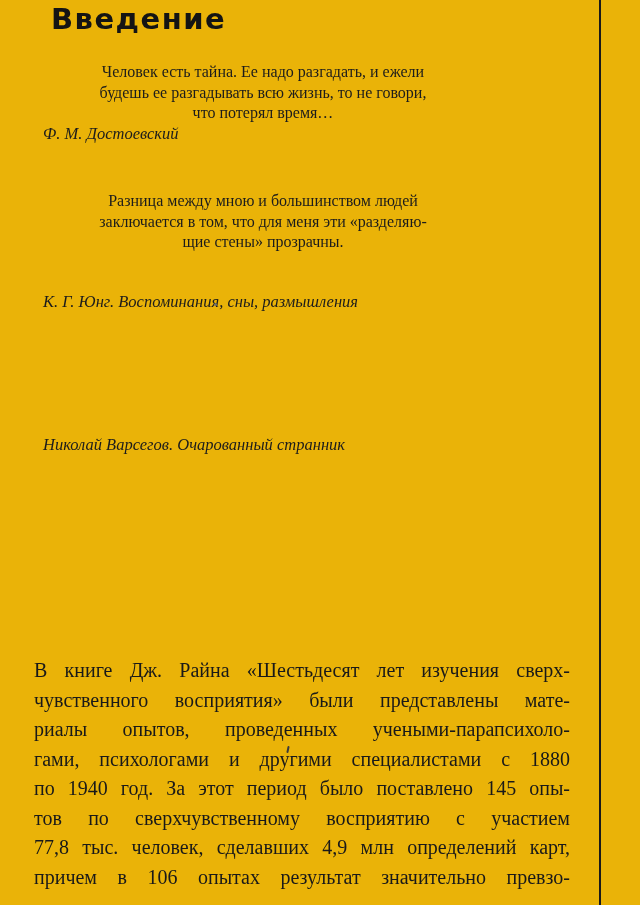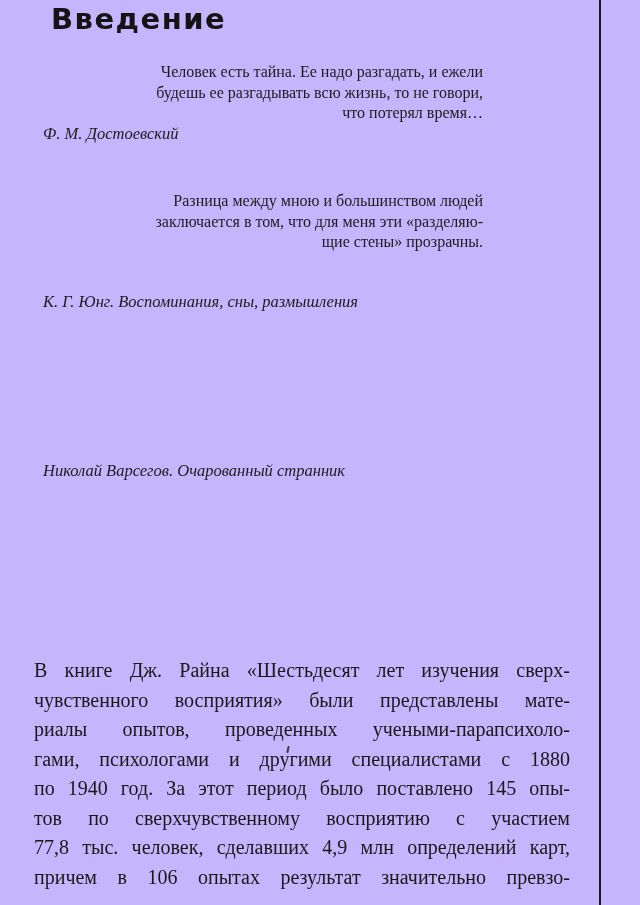--- a/index.html
+++ b/index.html
@@ -28,37 +28,37 @@
     color: #141414;
   }
   .ep {
     position: absolute;
     left: 43px;
     width: 440px;
     margin: 0;
     font-size: 16px;
     line-height: 20.6px;
     white-space: pre-line;
-    text-align: right;
+    text-align: center;
   }
   .attr {
     position: absolute;
     left: 43px;
     width: 500px;
     margin: 0;
     font-size: 16.5px;
     font-style: italic;
     line-height: 20px;
   }
   .ep1-text  { top: 62px;  }
   .ep1-attr  { top: 124px; }
   .ep2-text  { top: 191px; }
   .ep2-attr  { top: 272px; margin-top: 20px; }
   .ep3-text  { top: 325px; }
-  .ep3-attr  { top: 461px; font-style: italic; }
+  .ep3-attr  { top: 435px; font-style: italic; }
   .body-text {
     position: absolute;
     left: 34px;
     top: 656px;
     width: 536px;
     margin: 0;
     font-size: 20px;
     line-height: 29.5px;
     white-space: pre-line;
     text-align: justify;
@@ -89,21 +89,21 @@
     width: 2px;
     height: 7px;
     border-radius: 1px;
     background: #3c3c3c;
     transform: rotate(12deg);
   }
 </style>
 </head>
 <body>
 
-<div class="page" style="background: #c4b5fd; color: rgb(28, 28, 28);">
+<div class="page" style="background: #eab308; color: rgb(28, 28, 28);">
 
   <h1 class="title">Введение</h1>
 
   <p class="ep ep1-text">Человек есть тайна. Ее надо разгадать, и ежели
 будешь ее разгадывать всю жизнь, то не говори,
 что потерял время…</p>
   <p class="attr ep1-attr">Ф. М. Достоевский</p>
 
   <p class="ep ep2-text">Разница между мною и большинством людей
 заключается в том, что для меня эти «разделяю-

